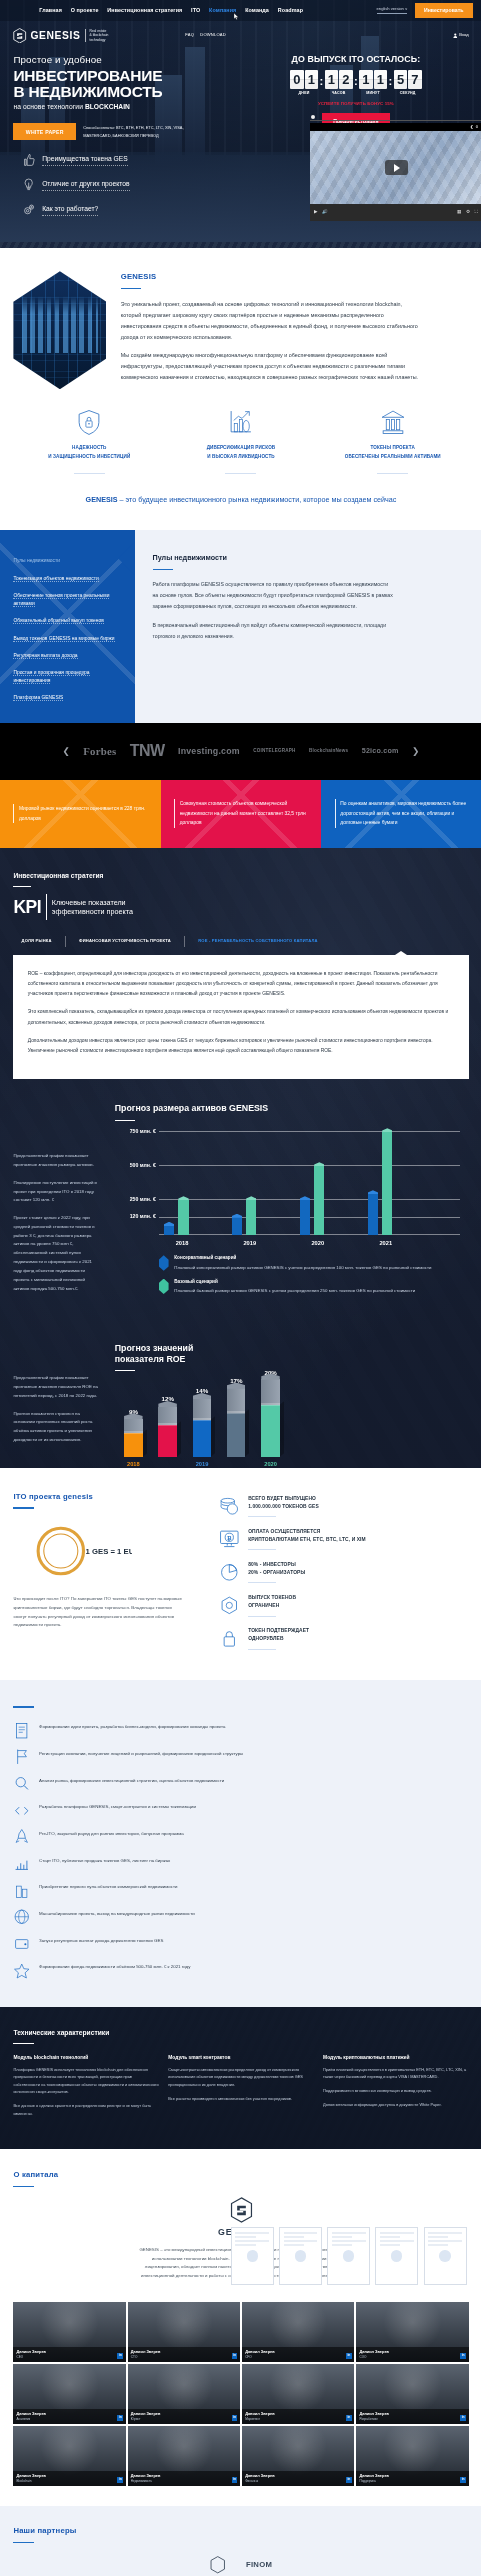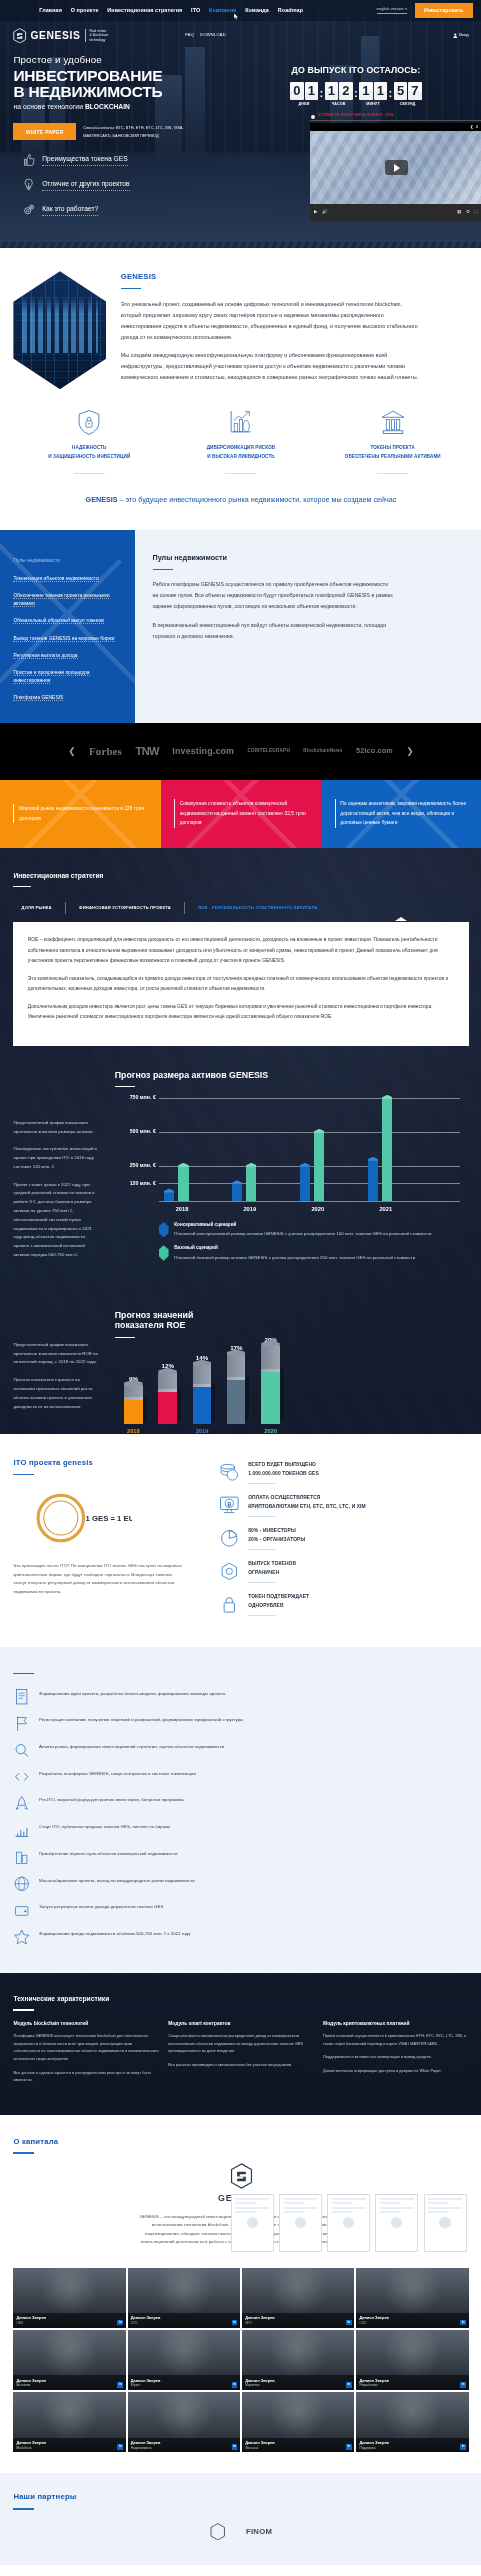--- a/index.html
+++ b/index.html
@@ -58,21 +58,21 @@
   .logo .word { font-size:10.3px; font-weight:700; letter-spacing:0.6px; }
   .logo .sub {
     border-left:0.5px solid rgba(255,255,255,.65); padding-left:3.1px; margin-left:1.5px;
     font-size:3.3px; line-height:1.35; color:#e7edf6;
   }
   .hero-top-mid { margin-left:77px; display:flex; gap:6.2px; font-size:4.1px; letter-spacing:0.2px; }
   .hero-top-mid span { cursor:pointer; }
   .hero-login { margin-left:auto; display:flex; align-items:center; gap:2.1px; font-size:4.1px; }
   .hero-login .u { width:4.6px; height:5.7px; }
 
-  .hero-body { position:relative; z-index:5; display:flex; padding:9.3px 13.4px 0 13.4px;align-items:flex-end; }
+  .hero-body { position:relative; z-index:5; display:flex; padding:9.3px 13.4px 0 13.4px; }
   .hero-left { width:242px; }
   .h-small { font-size:9.8px; font-weight:400; letter-spacing:0.1px; }
   .h-big { font-size:15.5px; font-weight:800; line-height:1.03; letter-spacing:-0.2px; margin-top:0.5px; }
   .h-sub { font-size:6.7px; margin-top:1.5px; letter-spacing:0.1px; }
   .h-sub b { font-weight:800; letter-spacing:0; }
   .hero-btn-row { display:flex; align-items:center; gap:7.2px; margin-top:11.3px; }
   .wp-btn {
     background:#f5901a; color:#fff; border:0; font-weight:700; font-size:5.2px;
     padding:5.7px 12.4px; letter-spacing:0.2px; cursor:pointer; font-family:inherit;
   }
@@ -563,21 +563,21 @@
       <h3>Пулы недвижимости</h3>
       <div class="rule"></div>
       <p>Работа платформы GENESIS осуществляется по правилу приобретения объектов недвижимости на основе пулов. Все объекты недвижимости будут приобретаться платформой GENESIS в рамках заранее сформированных пулов, состоящих из нескольких объектов недвижимости.</p>
       <p>В первоначальный инвестиционный пул войдут объекты коммерческой недвижимости, площади торгового и делового назначения.</p>
     </div>
   </div>
 
   <div class="press">
     <div class="ar">❮</div>
     <div class="lg serif">Forbes</div>
-    <div class="lg" style="font-size:11px;letter-spacing:-0.5px">TNW</div>
+    <div class="lg" style="font-size:16px;letter-spacing:-0.5px">TNW</div>
     <div class="lg" style="font-size:8.8px">Investing.com</div>
     <div class="lg sm">COINTELEGRAPH</div>
     <div class="lg sm">BlockchainNews</div>
     <div class="lg" style="font-size:7.2px">52ico.com</div>
     <div class="ar">❯</div>
   </div>
 
   <div class="mkt">
     <div class="c c1">
       <div class="deco"></div>
@@ -591,20 +591,27 @@
       <div class="deco"></div>
       <div class="tx">По оценкам аналитиков, мировая недвижимость более дорогостоящий  актив, чем все акции, облигации и долговые ценные бумаги</div>
     </div>
   </div>
 
   <div class="kpi">
     <div class="hexes"></div>
     <div class="kpi-inner">
       <div class="kpi-eyebrow">Инвестиционная стратегия</div>
       <div class="kpi-rule"></div>
+      <div class="kpi-title">
+        <div class="k">KPI</div>
+        <div class="d">
+          <div>Ключевые показатели</div>
+          <div>эффективности проекта</div>
+        </div>
+      </div>
       <div class="kpi-tabs">
         <div class="t">ДОЛЯ РЫНКА</div>
         <div class="sep"></div>
         <div class="t">ФИНАНСОВАЯ УСТОЙЧИВОСТЬ ПРОЕКТА</div>
         <div class="sep"></div>
         <div class="t active">ROE - РЕНТАБЕЛЬНОСТЬ СОБСТВЕННОГО КАПИТАЛА</div>
       </div>
     </div>
 
     <div class="kpi-card">

